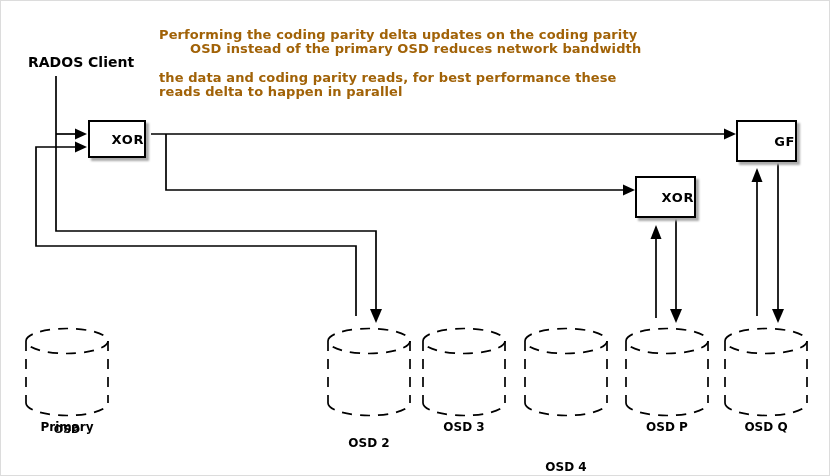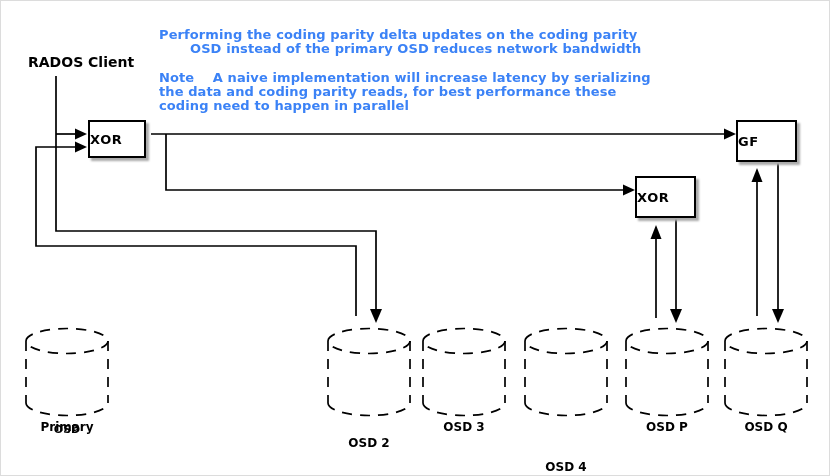--- a/index.html
+++ b/index.html
@@ -22,39 +22,39 @@
     position: absolute;
     left: 0; top: 0;
     width: 830px; height: 476px;
   }
   .note {
     position: absolute;
     font-size: 13px;
     font-weight: bold;
     line-height: 14px;
     letter-spacing: 0.1px;
-    color: #3b82f6;
+    color: #a16207;
   }
   .note div { white-space: pre; }
   .note .indent { padding-left: 31px; }
   .client-label {
     position: absolute;
     left: 27px; top: 53px;
     font-size: 14px;
     font-weight: bold;
     white-space: pre;
   }
   .opbox {
     position: absolute;
     background: #ffffff;
     border: 2px solid #000000;
     box-shadow: 3px 3px 2px #ababab;
     display: flex;
     align-items: center;
-    justify-content: flex-start;
+    justify-content: flex-end;
     font-size: 13px;
     font-weight: bold;
     letter-spacing: 0.6px;
   }
   .box-xor1 { left: 87px;  top: 119px; width: 54px; height: 34px; }
   .box-xor2 { left: 634px; top: 175px; width: 57px; height: 38px; }
   .box-gf   { left: 735px; top: 119px; width: 57px; height: 38px; }
   .osd-label {
     position: absolute;
     top: 419px;
@@ -125,23 +125,22 @@
       <polygon points="756,167 750.5,181 761.5,181"></polygon>
       <polygon points="777,322 771,308 783,308"></polygon>
     </g>
   </svg>
 
   <div class="note" style="left:158px; top:27px;">
     <div>Performing the coding parity delta updates on the coding parity</div>
     <div class="indent">OSD instead of the primary OSD reduces network bandwidth</div>
   </div>
   <div class="note" style="left:158px; top:70px;">
-    <div>Note    A naive implementation will increase latency by serializing</div>
     <div>the data and coding parity reads, for best performance these</div>
-    <div>coding need to happen in parallel</div>
+    <div>reads delta to happen in parallel</div>
   </div>
 
   <div class="client-label">RADOS Client</div>
 
   <div class="opbox box-xor1">
     <span>XOR</span>
   </div>
   <div class="opbox box-xor2">
     <span>XOR</span>
   </div>

